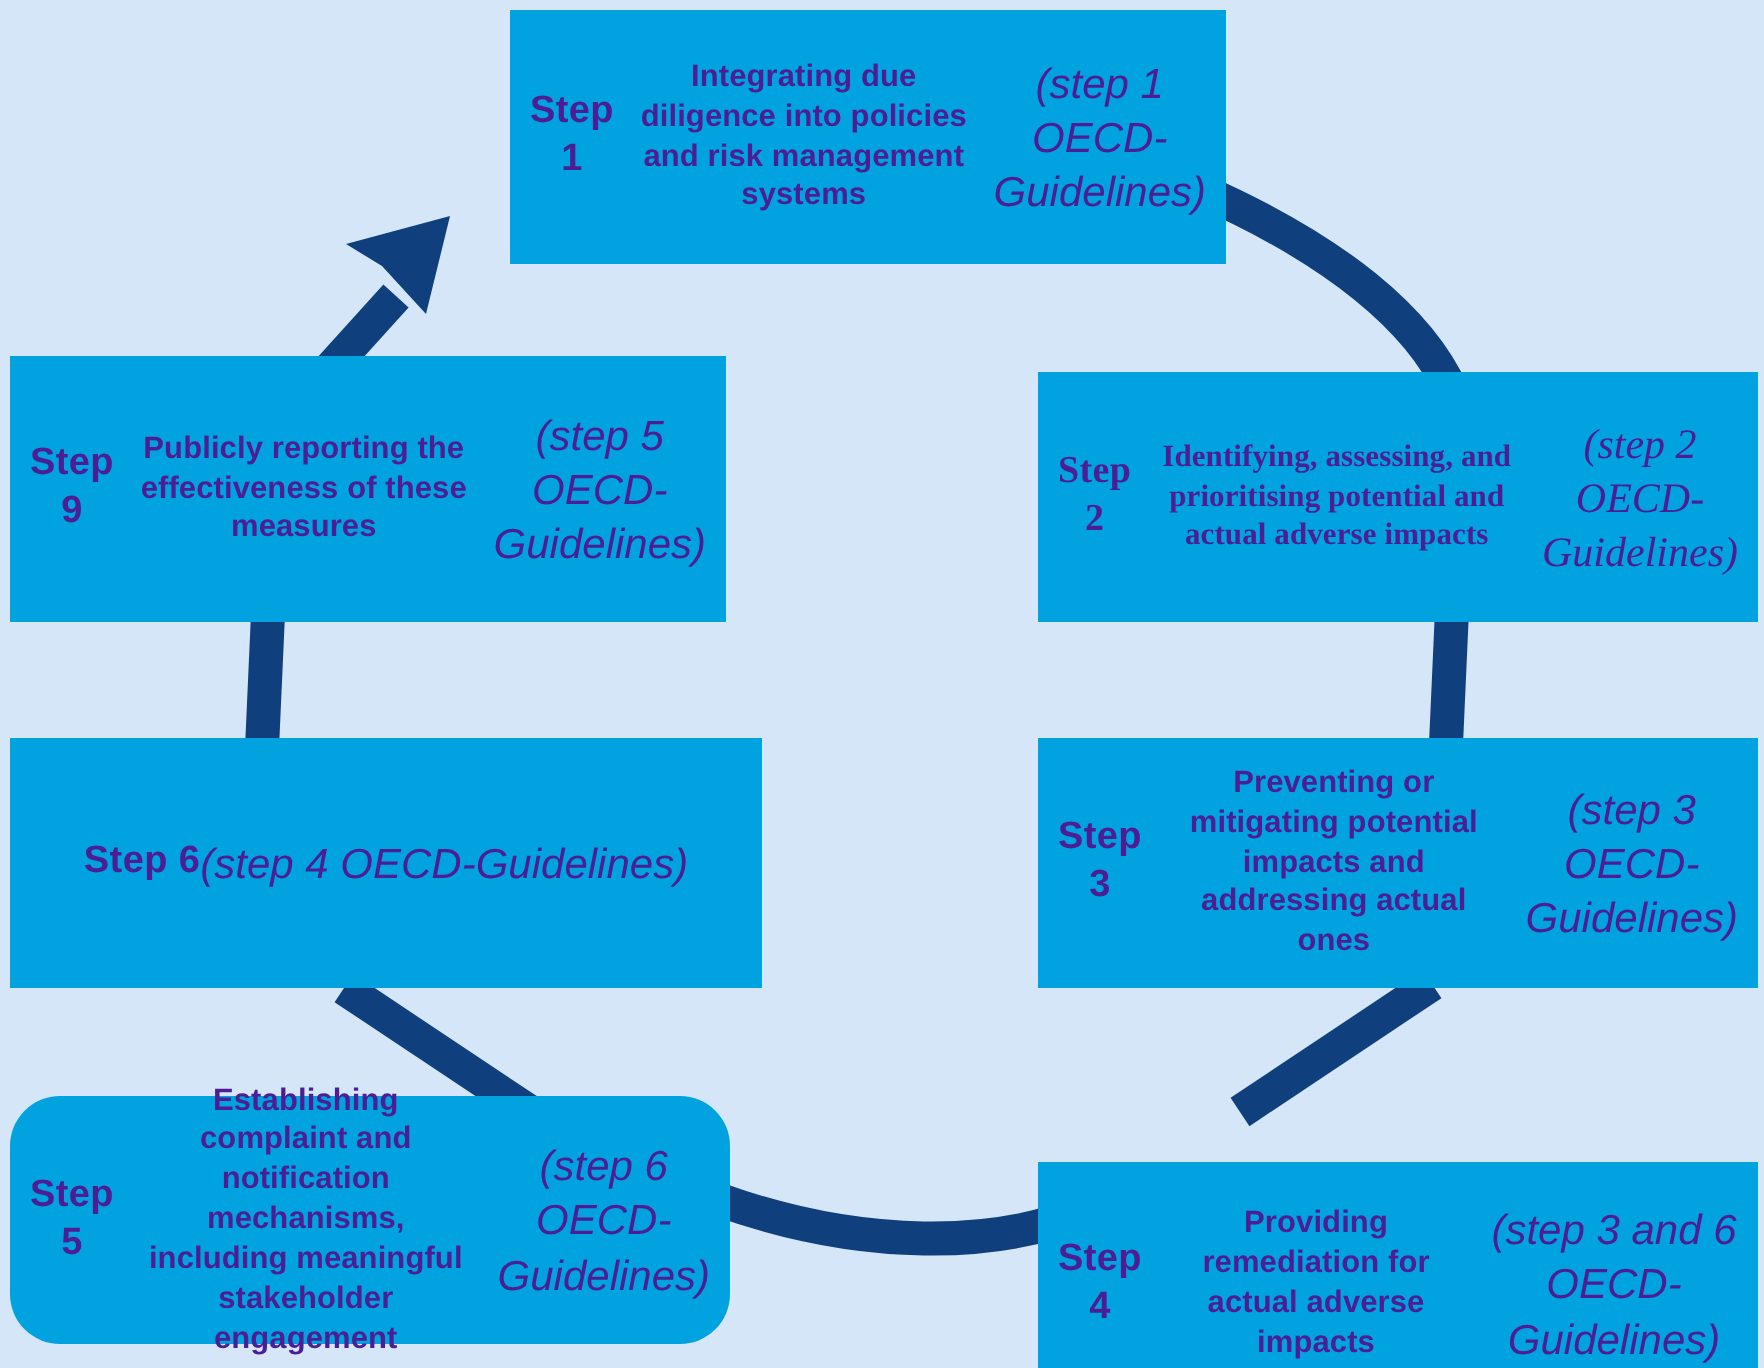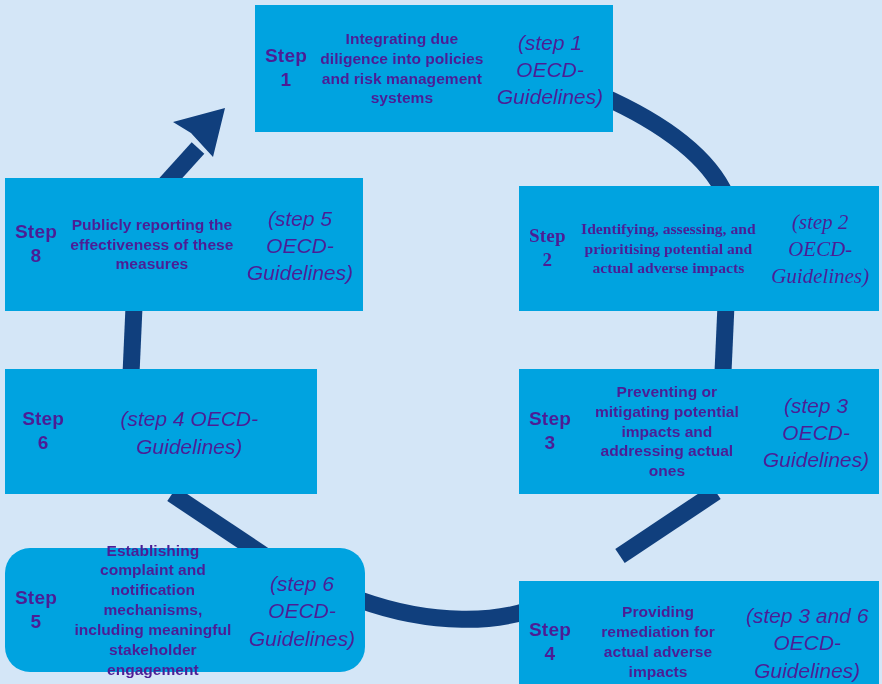--- a/index.html
+++ b/index.html
@@ -62,21 +62,21 @@
     line-height: 1.3;
     margin: 2px 0 0 0;
   }
 
   
   #box-step-1 { left: 255px; top: 5px;   width: 358px; height: 127px; }
   #box-step-2 { left: 519px; top: 186px; width: 360px; height: 125px; font-family: Liberation Serif, serif; }
   #box-step-3 { left: 519px; top: 369px; width: 360px; height: 125px; }
   #box-step-4 { left: 519px; top: 581px; width: 360px; height: 122px; }
   #box-step-5 { left: 5px;   top: 548px; width: 360px; height: 124px; border-radius: 25px; }
-  #box-step-6 { left: 5px;   top: 369px; width: 312px; height: 125px; }
+  #box-step-6 { left: 5px;   top: 369px; width: 376px; height: 125px; }
   #box-step-7 { left: 5px;   top: 178px; width: 358px; height: 133px; }
 </style>
 </head>
 <body>
 
 <div id="diagram">
 
   <svg id="connectors" viewBox="0 0 882 684" width="882" height="684" xmlns="http://www.w3.org/2000/svg">
 
     <path d="M 600 95 C 668 125, 710 160, 726 196" fill="none" stroke="#103f7d" stroke-width="17" stroke-linecap="butt"></path>
@@ -124,18 +124,18 @@
     <div class="step-desc">Establishing complaint and notification mechanisms, including meaningful stakeholder engagement</div>
     <div class="step-ref">(step 6 OECD-Guidelines)</div>
   </div>
 
   <div class="step-box" id="box-step-6">
     <div class="step-title">Step 6</div>
     <div class="step-ref">(step 4 OECD-Guidelines)</div>
   </div>
 
   <div class="step-box" id="box-step-7">
-    <div class="step-title">Step 8</div>
+    <div class="step-title">Step 9</div>
     <div class="step-desc">Publicly reporting the effectiveness of these measures</div>
     <div class="step-ref">(step 5 OECD-Guidelines)</div>
   </div>
 
 </div>
 
 </body></html>

